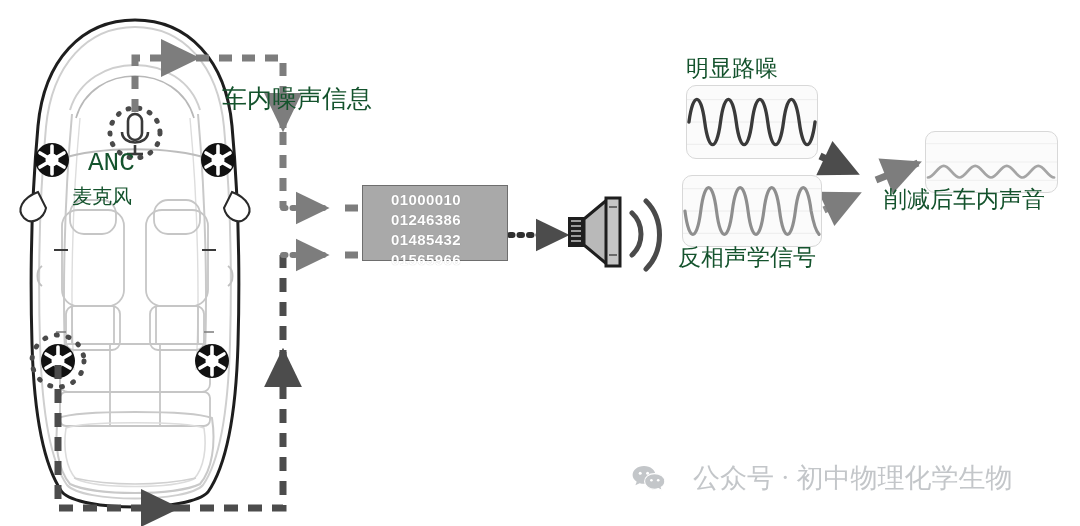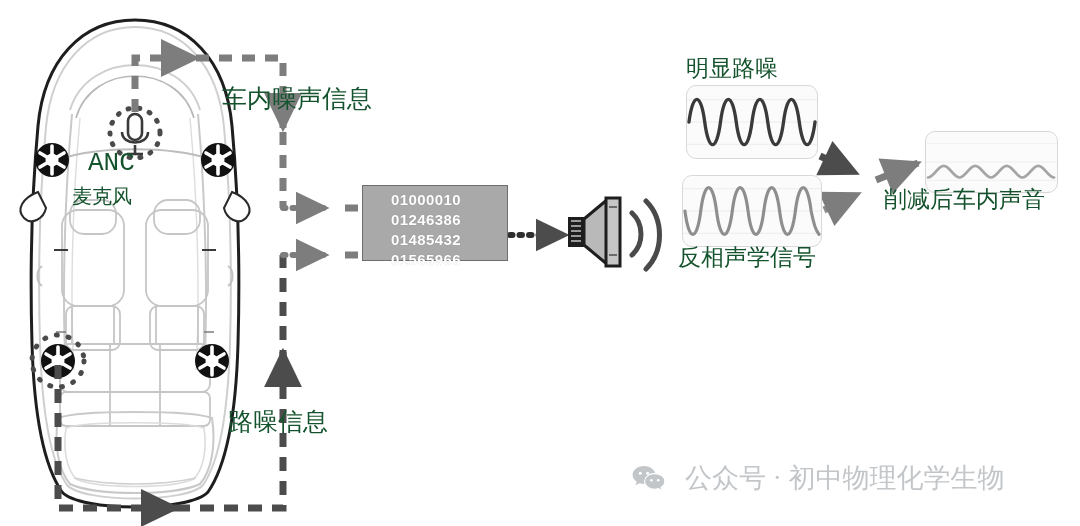--- a/index.html
+++ b/index.html
@@ -64,21 +64,21 @@
     border-radius: 10px;
     box-sizing: border-box;
   }
   #panel-roadnoise { left: 686px; top: 85px; width: 132px; height: 74px; }
   #panel-antiphase { left: 682px; top: 175px; width: 140px; height: 72px; }
   #panel-result    { left: 925px; top: 131px; width: 133px; height: 62px; }
 
   
   #watermark {
     left: 632px; top: 460px;
-    display: flex; align-items: center; gap: 19px;
+    display: flex; align-items: center; gap: 27px;
     color: #c3c6c9;
     font-family: "Liberation Serif", "DejaVu Serif", serif;
     font-size: 27px;
     white-space: nowrap;
     user-select: none;
   }
 </style>
 </head>
 <body>
 
@@ -304,21 +304,20 @@
       </g>
       <path d="M2 47 C 8 47, 12 35, 18 35 C 24 35, 28 47, 34 47
                C 40 47, 44 35, 50 35 C 56 35, 60 47, 66 47
                C 72 47, 76 35, 82 35 C 88 35, 92 47, 98 47
                C 104 47, 108 35, 114 35 C 120 35, 124 47, 130 47" fill="none" stroke="#a5a5a5" stroke-width="2.8" stroke-linecap="round"></path>
     </svg>
   </div>
   <div class="abs cn-label" id="label-result">削减后车内声音</div>
 
   <div class="abs cn-label" id="label-cabin-noise">车内噪声信息</div>
-  <div class="abs cn-label" id="label-road-noise">路噪信息</div>
 
   <div class="abs cn-label" id="label-anc">ANC</div>
   <div class="abs cn-label" id="label-mic">麦克风</div>
 
   <div class="abs" id="watermark">
     <svg width="34" height="28" viewBox="0 0 34 28">
       <path d="M12 2 C 5.4 2, 0.6 6.2, 0.6 11 C 0.6 13.7, 2.2 16.1, 4.7 17.7
                L 3.4 21.3 L 7.6 19.2 C 9 19.6, 10.5 19.8, 12 19.8
                C 18.6 19.8, 23.4 15.6, 23.4 10.8 C 23.4 6.1, 18.6 2, 12 2 Z" fill="#c3c6c9"></path>
       <circle cx="8.2" cy="9.2" r="1.5" fill="#ffffff"></circle>

